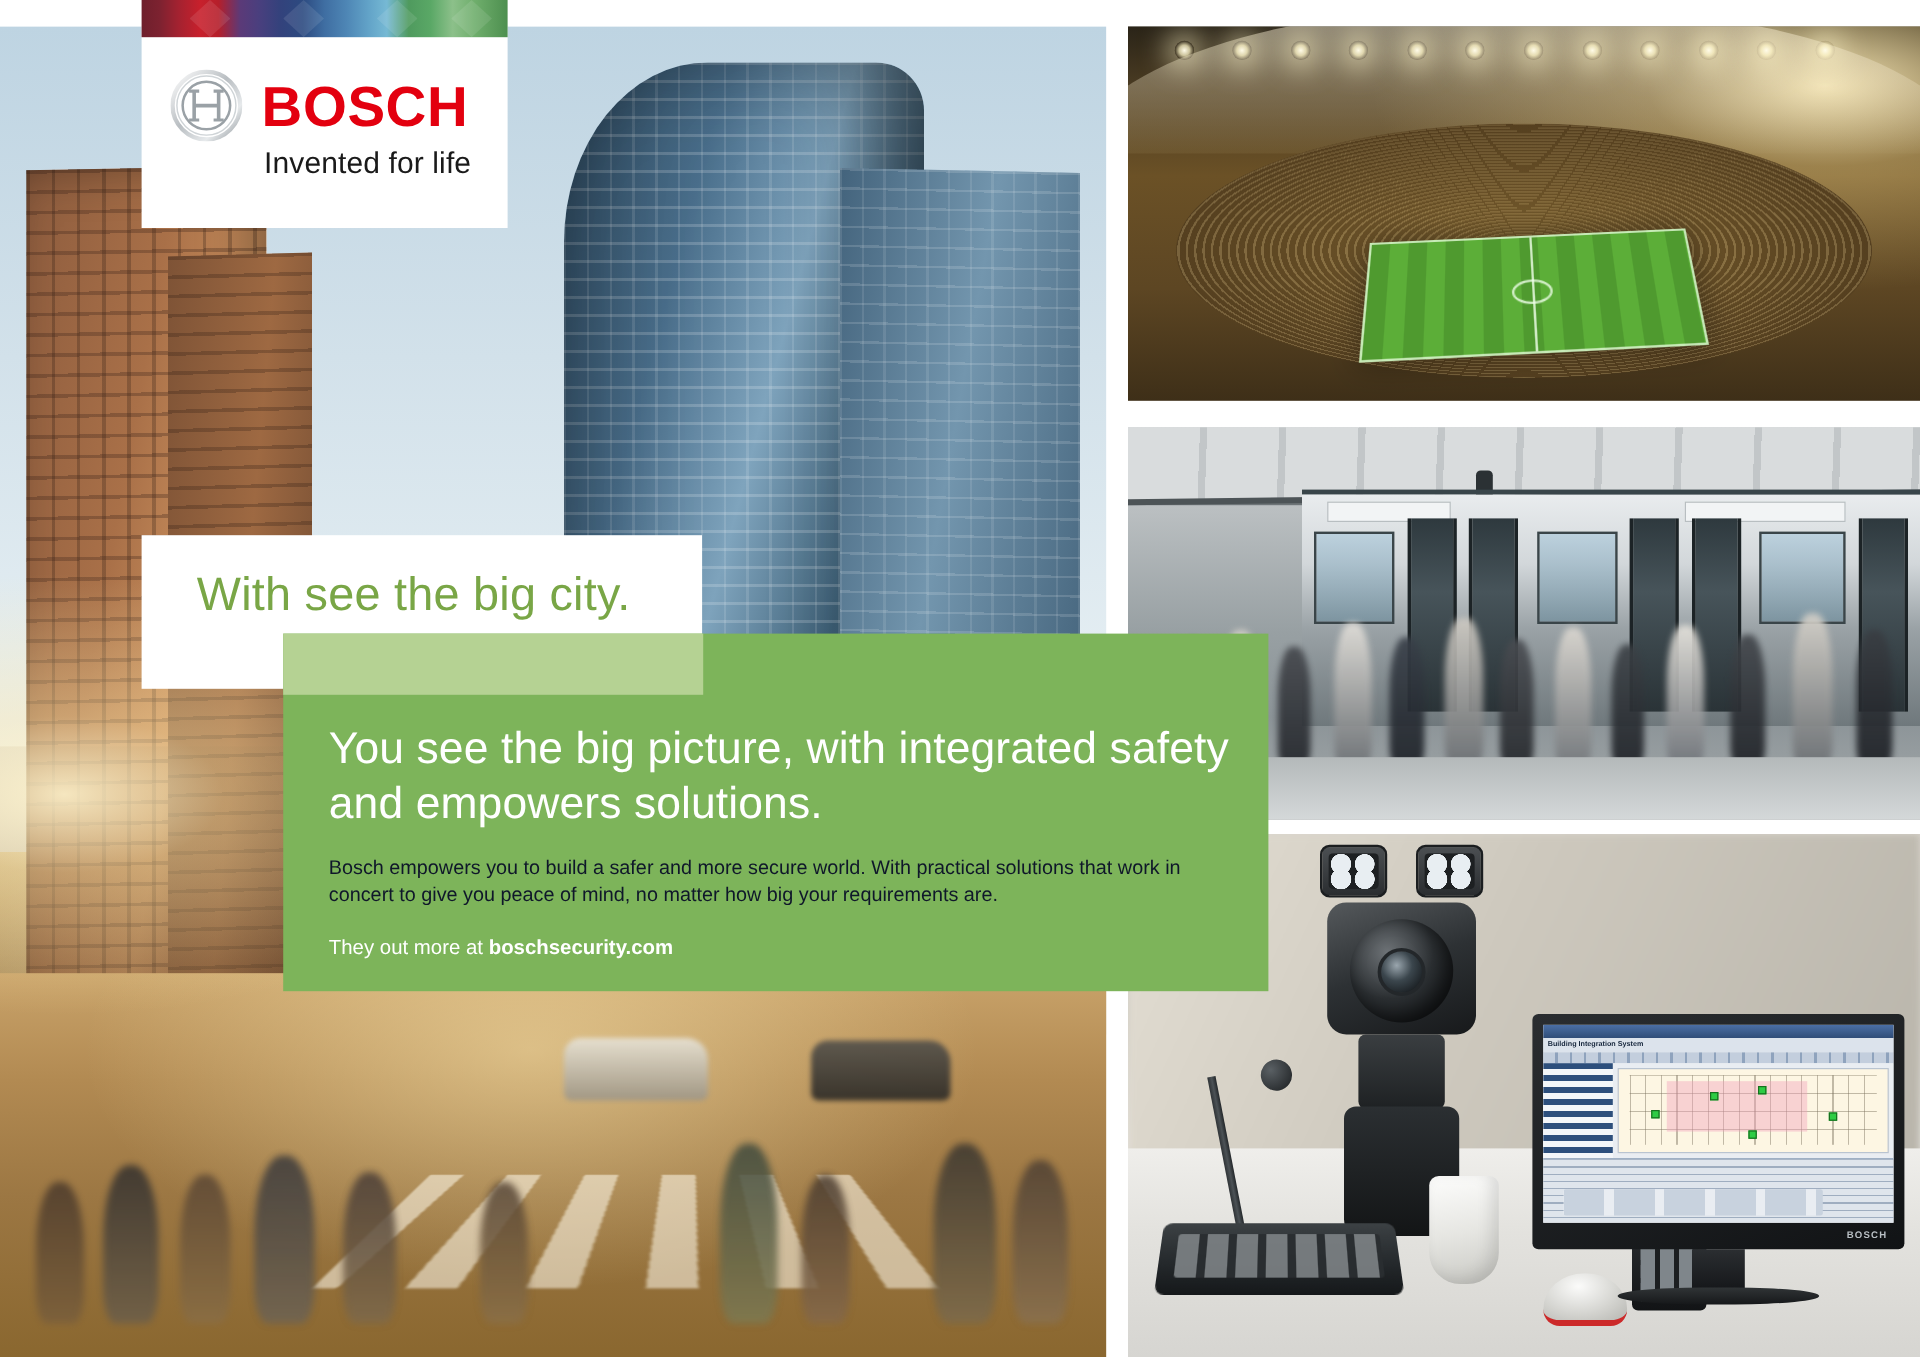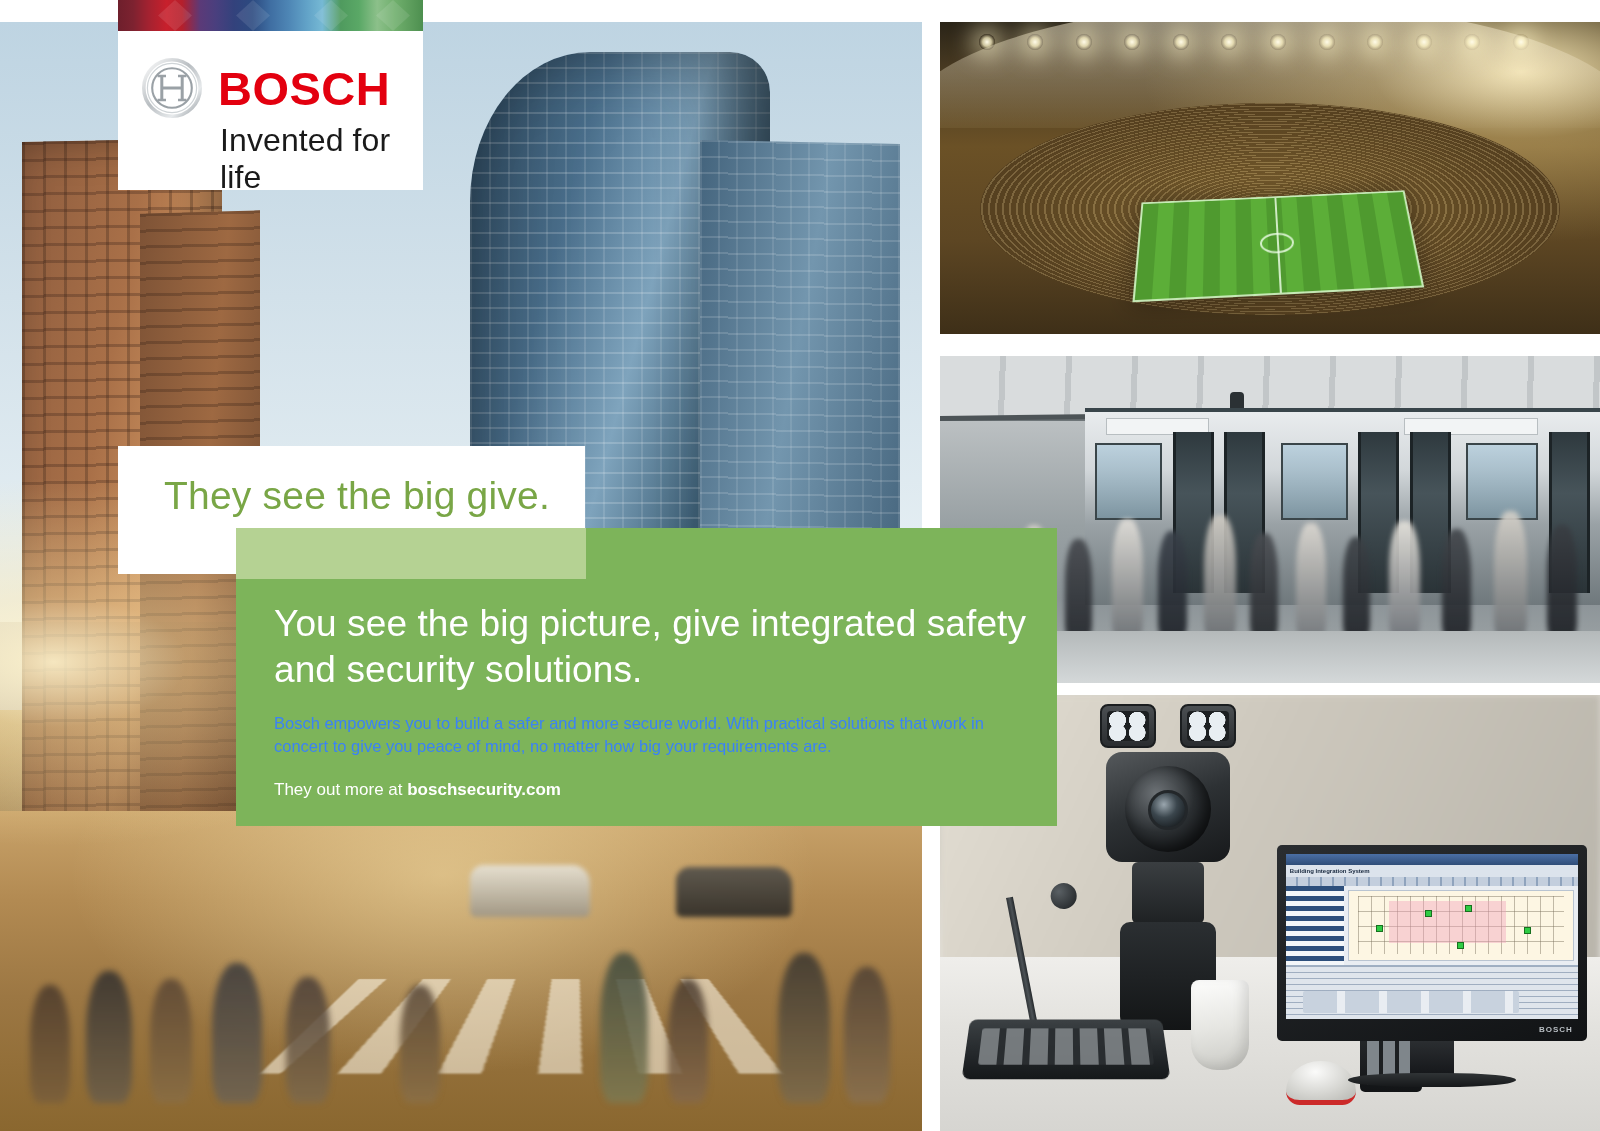--- a/index.html
+++ b/index.html
@@ -112,21 +112,21 @@
     clip-path: polygon(50% 0, 100% 50%, 50% 100%, 0 50%);
   }
   .logo-row { position: absolute; left: 24px; top: 58px; display: flex; align-items: center; gap: 16px; }
   .bosch-mark { width: 60px; height: 60px; flex: 0 0 60px; }
   .bosch-word {
     color: #E3000F; font-size: 47px; font-weight: 700; letter-spacing: .5px;
     font-family: "Liberation Sans", sans-serif; line-height: 1;
   }
   .bosch-tag {
     position: absolute; left: 102px; top: 122px;
-    color: #1a1a1a; font-size: 32px; font-weight: 400; letter-spacing: .1px;
+    color: #1a1a1a; font-size: 25px; font-weight: 400; letter-spacing: .1px;
   }
 
   
   .headline-panel {
     position: absolute; left: 118px; top: 446px; width: 467px; height: 128px;
     background: #ffffff; z-index: 30;
   }
   .headline {
     position: absolute; left: 46px; top: 28px;
     color: #79A646; font-size: 39px; font-weight: 400; letter-spacing: .2px;
@@ -142,21 +142,21 @@
     position: absolute; left: 236px; top: 528px; width: 350px; height: 51px;
     background: #B5D293; z-index: 36;
   }
   .sub-headline {
     position: absolute; left: 274px; top: 601px; width: 760px; z-index: 37;
     color: #ffffff; font-size: 37px; font-weight: 400; line-height: 1.24;
     letter-spacing: .1px;
   }
   .body-copy {
     position: absolute; left: 274px; top: 712px; width: 752px; z-index: 37;
-    color: #3b82f6; font-size: 16.5px; font-weight: 400; line-height: 1.42;
+    color: #0f172a; font-size: 16.5px; font-weight: 400; line-height: 1.42;
   }
   .cta {
     position: absolute; left: 274px; top: 780px; z-index: 37;
     color: #ffffff; font-size: 17px; font-weight: 400;
   }
   .cta b { font-weight: 700; }
 
   
   .r-img { position: absolute; overflow: hidden; }
 
@@ -474,26 +474,26 @@
         <circle cx="50" cy="50" r="33" fill="none" stroke="#9aa1a6" stroke-width="3.5"></circle>
         <path d="M33 30 L33 70 M67 30 L67 70 M33 50 L67 50" stroke="#9aa1a6" stroke-width="5" fill="none" stroke-linecap="butt"></path>
         <path d="M26 30 L40 30 M26 70 L40 70 M60 30 L74 30 M60 70 L74 70" stroke="#9aa1a6" stroke-width="4.5"></path>
       </svg>
       <span class="bosch-word">BOSCH</span>
     </div>
     <div class="bosch-tag">Invented for life</div>
   </div>
 
   <div class="headline-panel">
-    <div class="headline">They see the big give.</div>
+    <div class="headline">With see the big city.</div>
   </div>
 
   <div class="green-panel"></div>
   <div class="green-tint"></div>
-  <div class="sub-headline">You see the big picture, give integrated safety and security solutions.</div>
+  <div class="sub-headline">You see the big picture, with integrated safety and empowers solutions.</div>
   <div class="body-copy">Bosch empowers you to build a safer and more secure world. With practical solutions that work in concert to give you peace of mind, no matter how big your requirements are.</div>
   <div class="cta">
     <span>They out more at </span><b>boschsecurity.com</b>
   </div>
 
   <div class="r-img stadium">
     <div class="roof"></div>
     <div class="lights">
       <i style="left:2%"></i>
         <i style="left:10%"></i>

